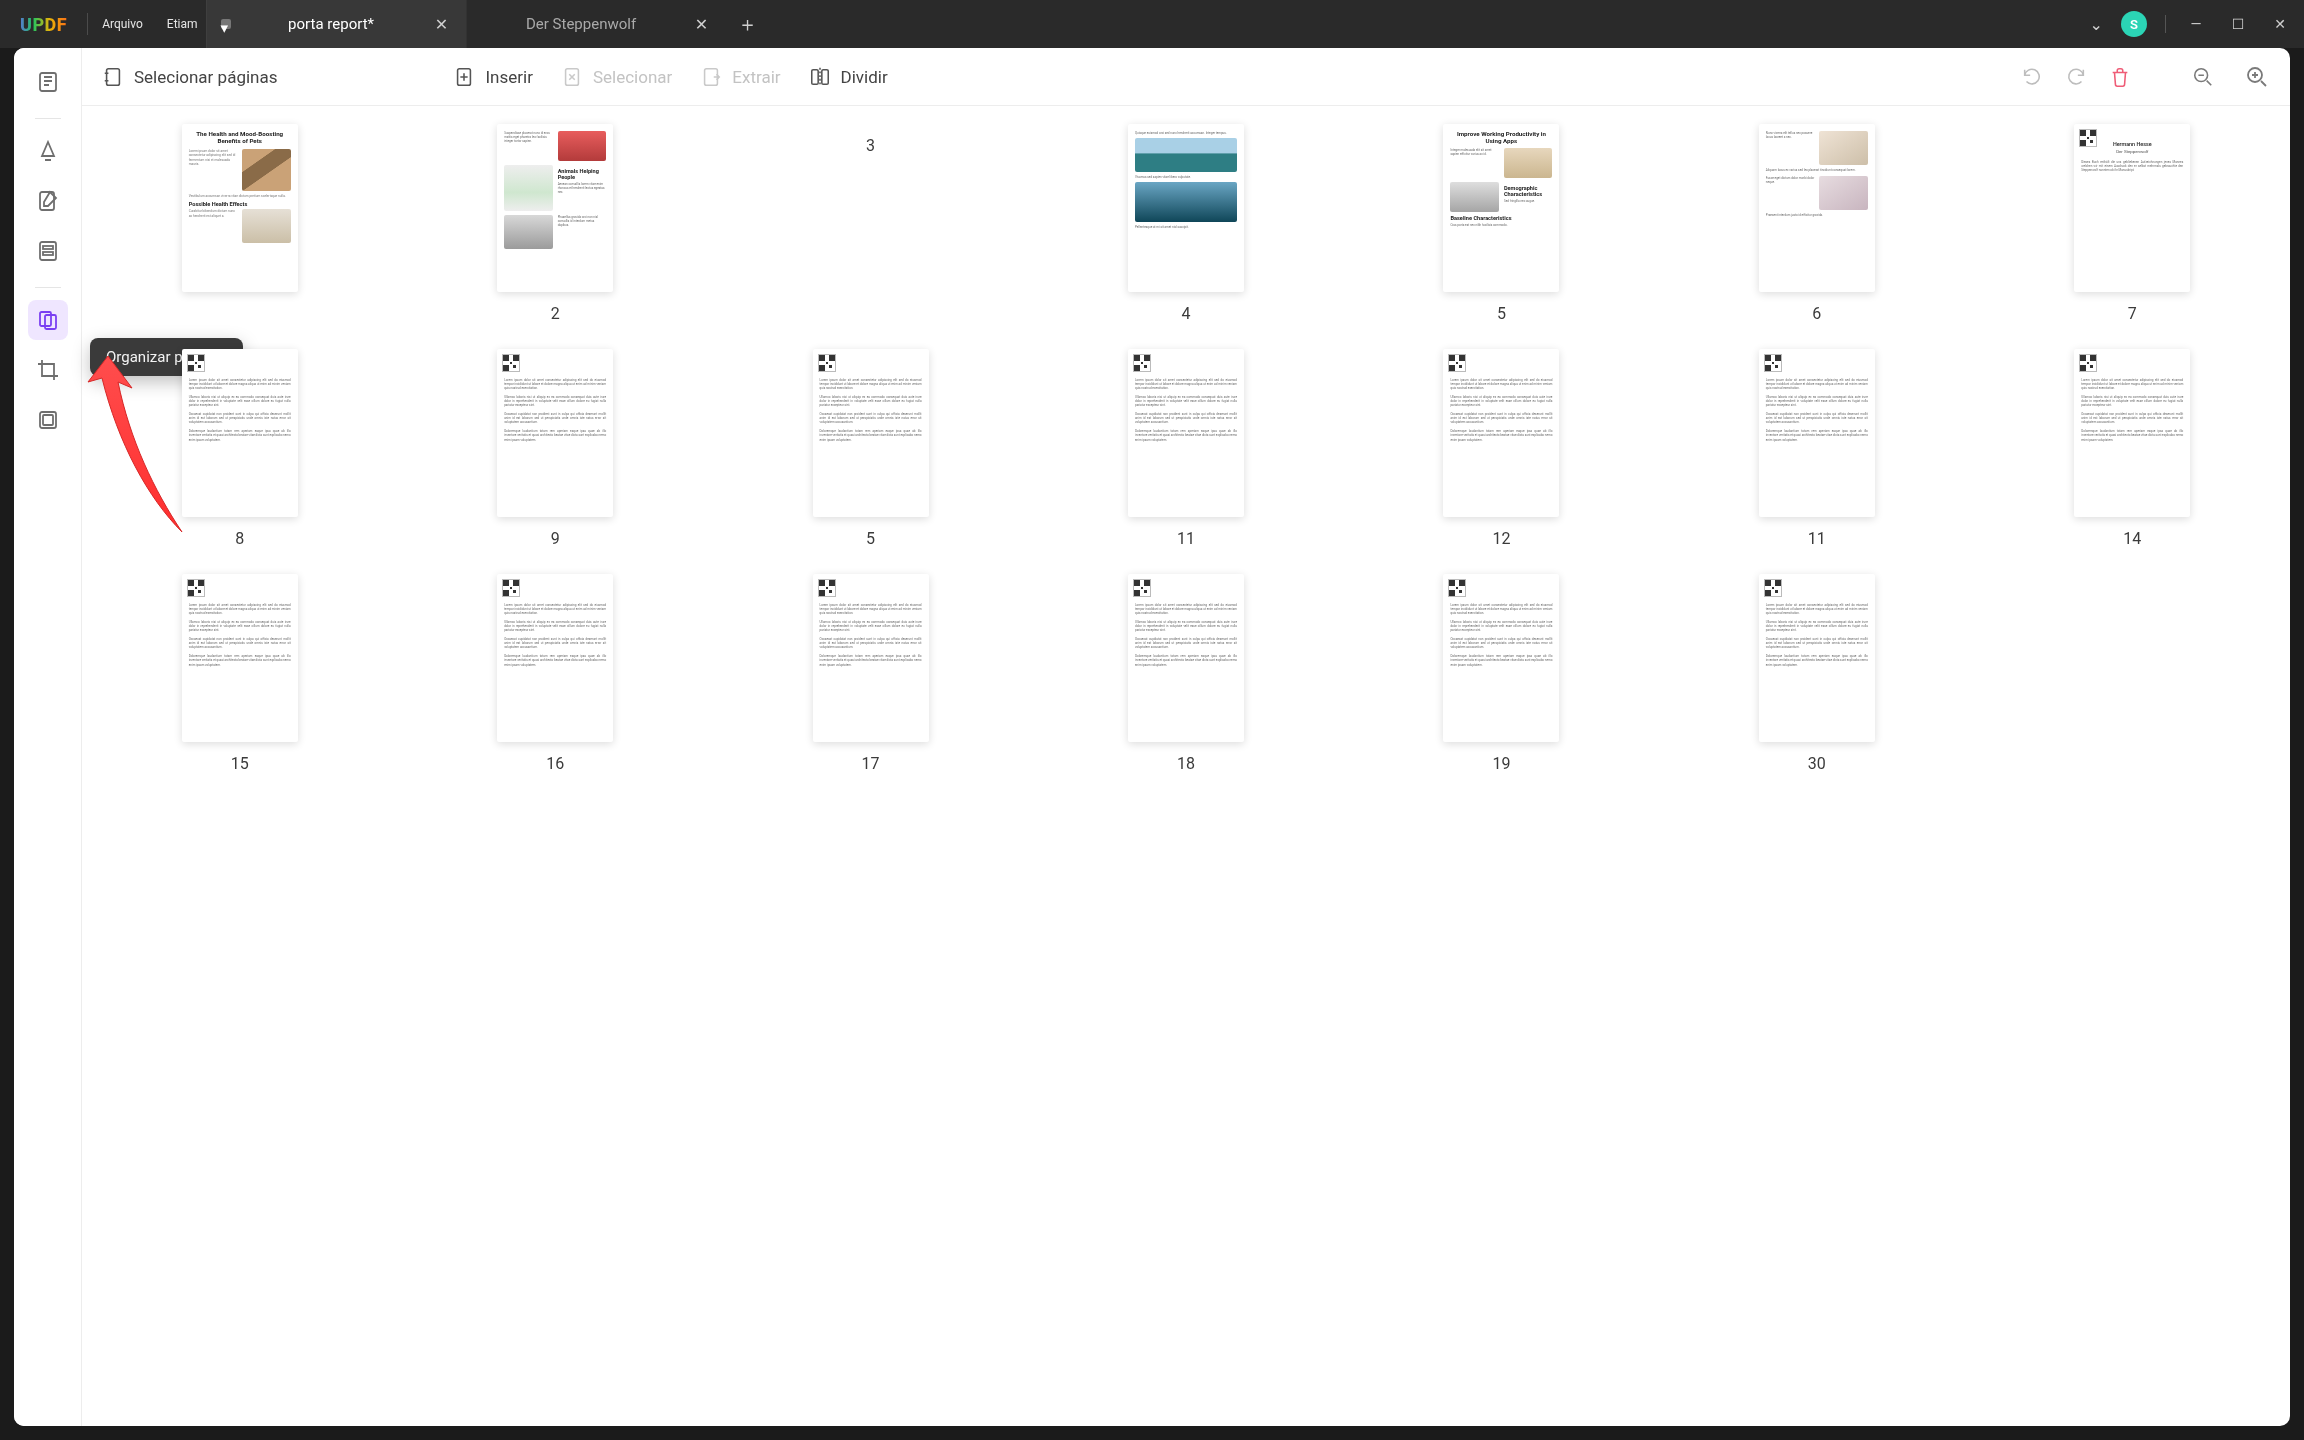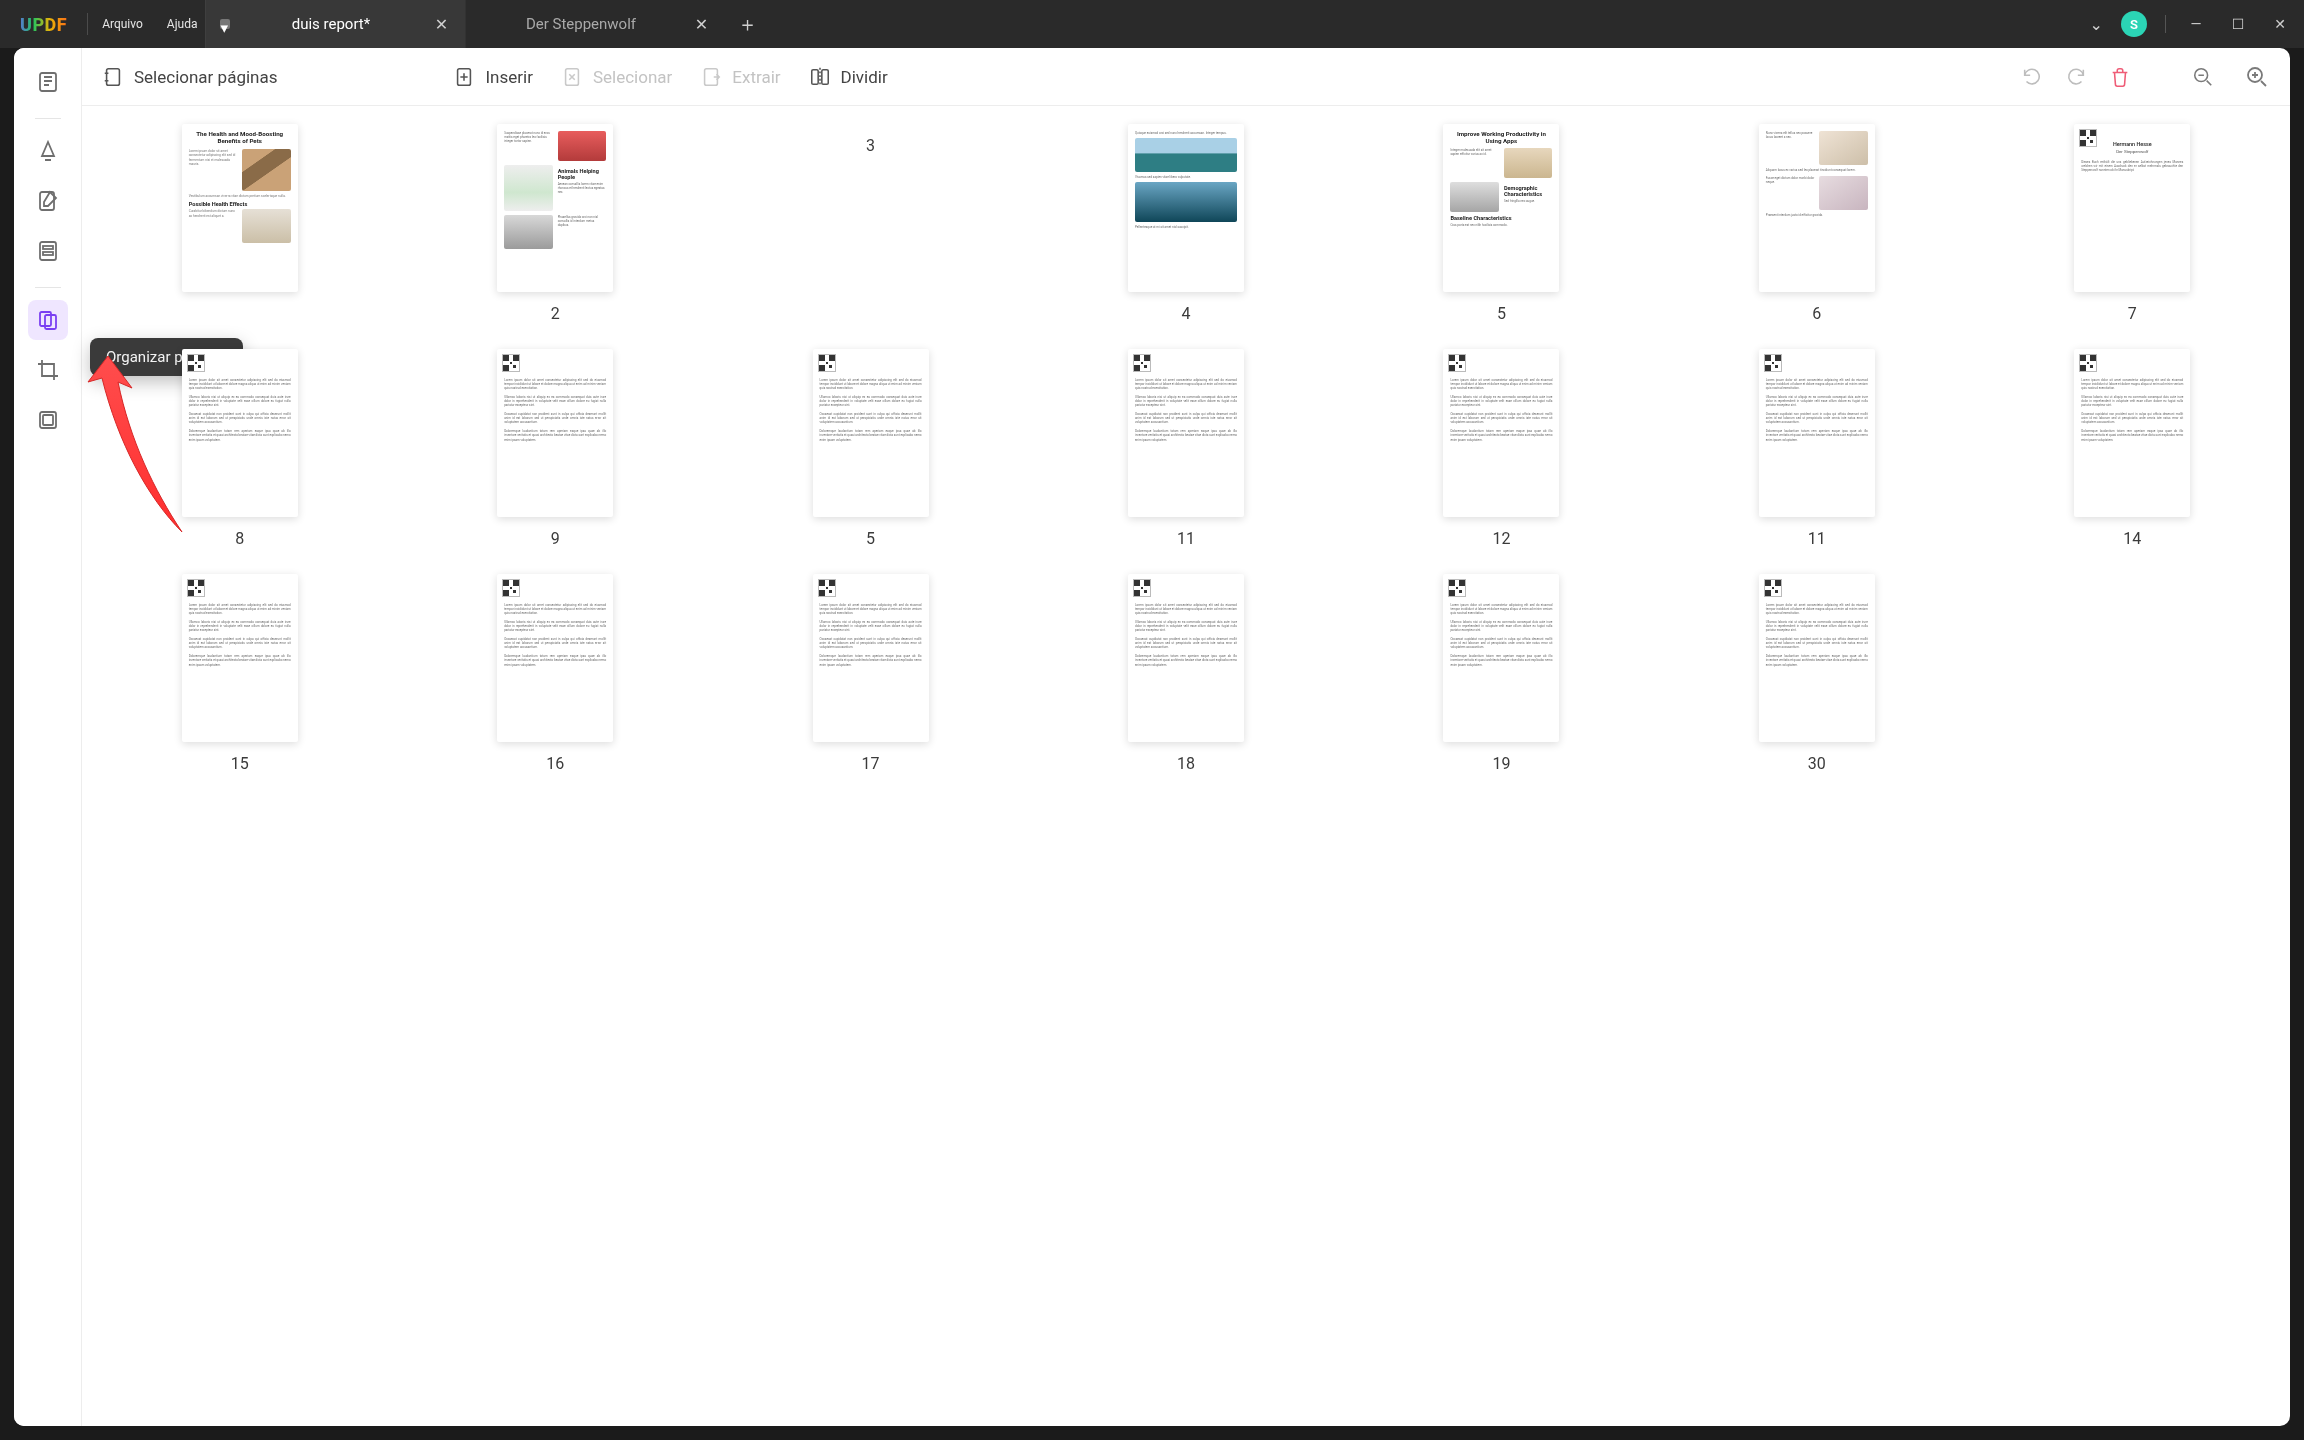--- a/index.html
+++ b/index.html
@@ -151,27 +151,27 @@
   .zoom .z { width:26px;height:26px;border-radius:50%;display:flex;align-items:center;justify-content:center;color:#7a7a7a; font-size:18px;}
 </style>
 </head>
 <body>
 
 <div class="titlebar">
   <div class="logo">UPDF</div>
   <div class="vsep"></div>
   <div class="menu">
     <span>Arquivo</span>
-    <span>Ajuda</span>
+    <span>Etiam</span>
   </div>
 
   <div class="tabs">
     <div class="tab active">
       <span class="badge">▾</span>
-      <span class="title">duis report*</span>
+      <span class="title">porta report*</span>
       <span class="close">✕</span>
     </div>
     <div class="tab inactive">
       <span class="title">Der Steppenwolf</span>
       <span class="close">✕</span>
     </div>
     <div class="newtab">＋</div>
   </div>
 
   <div class="title-spacer"></div>

